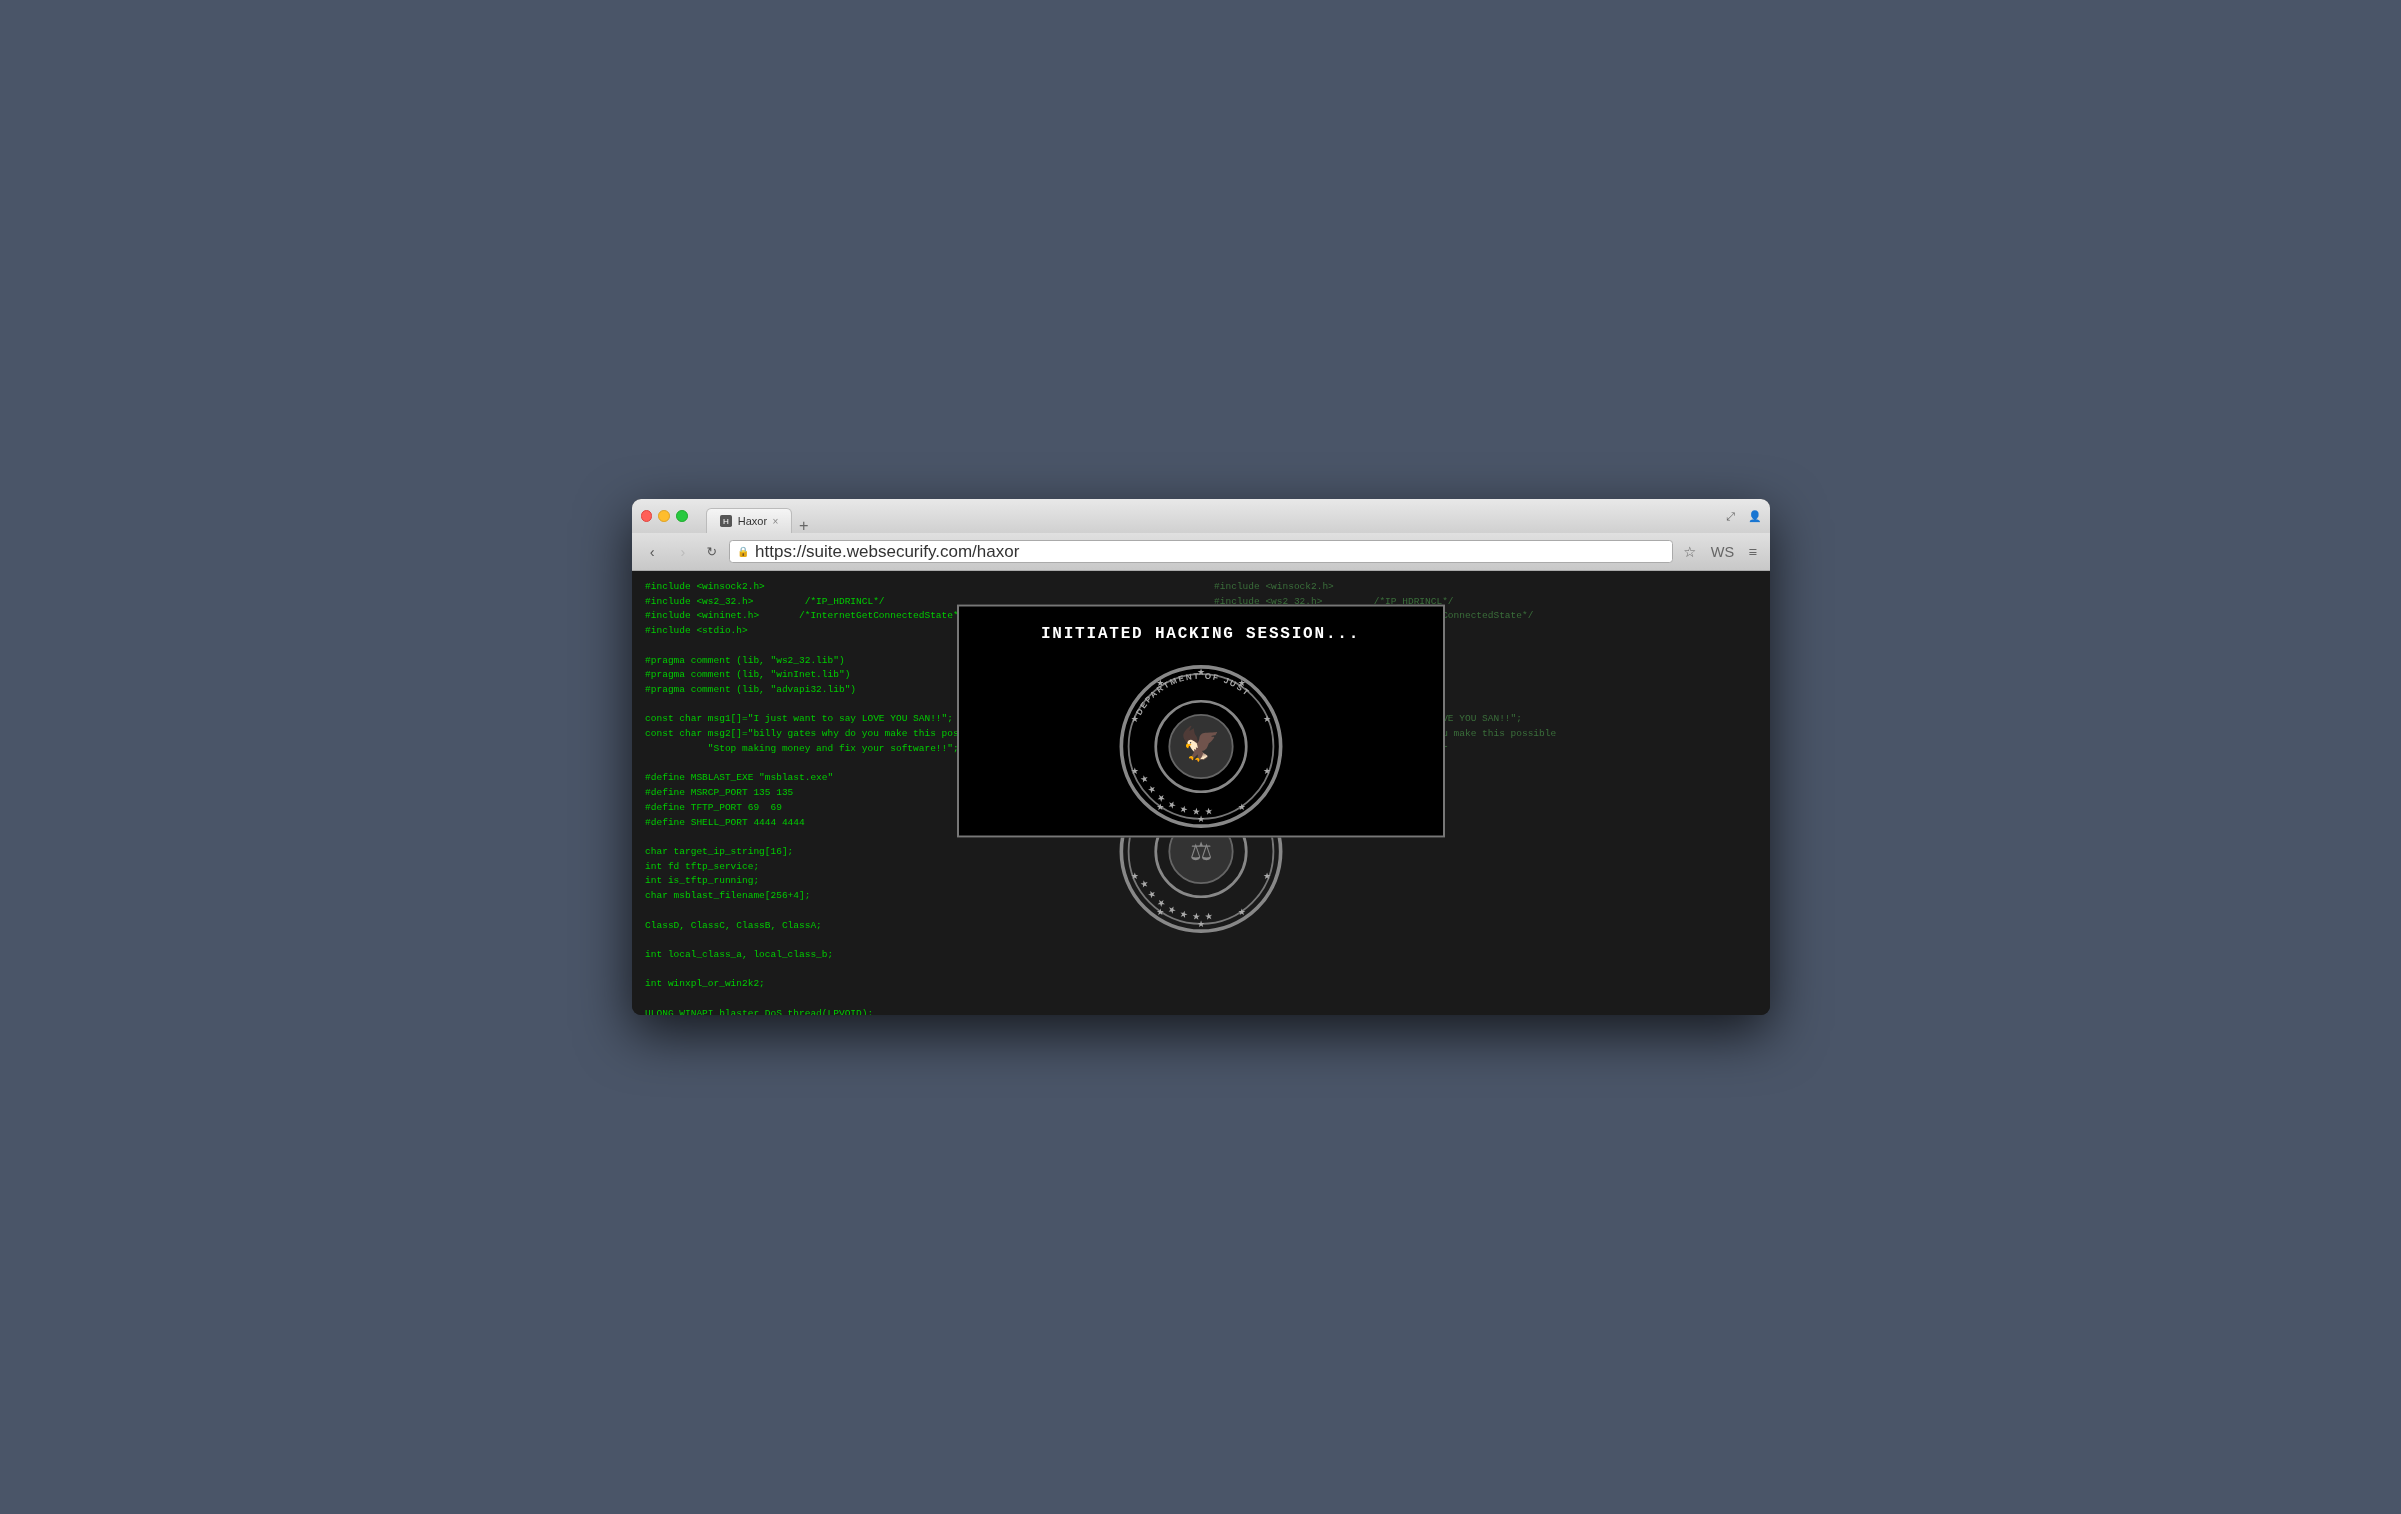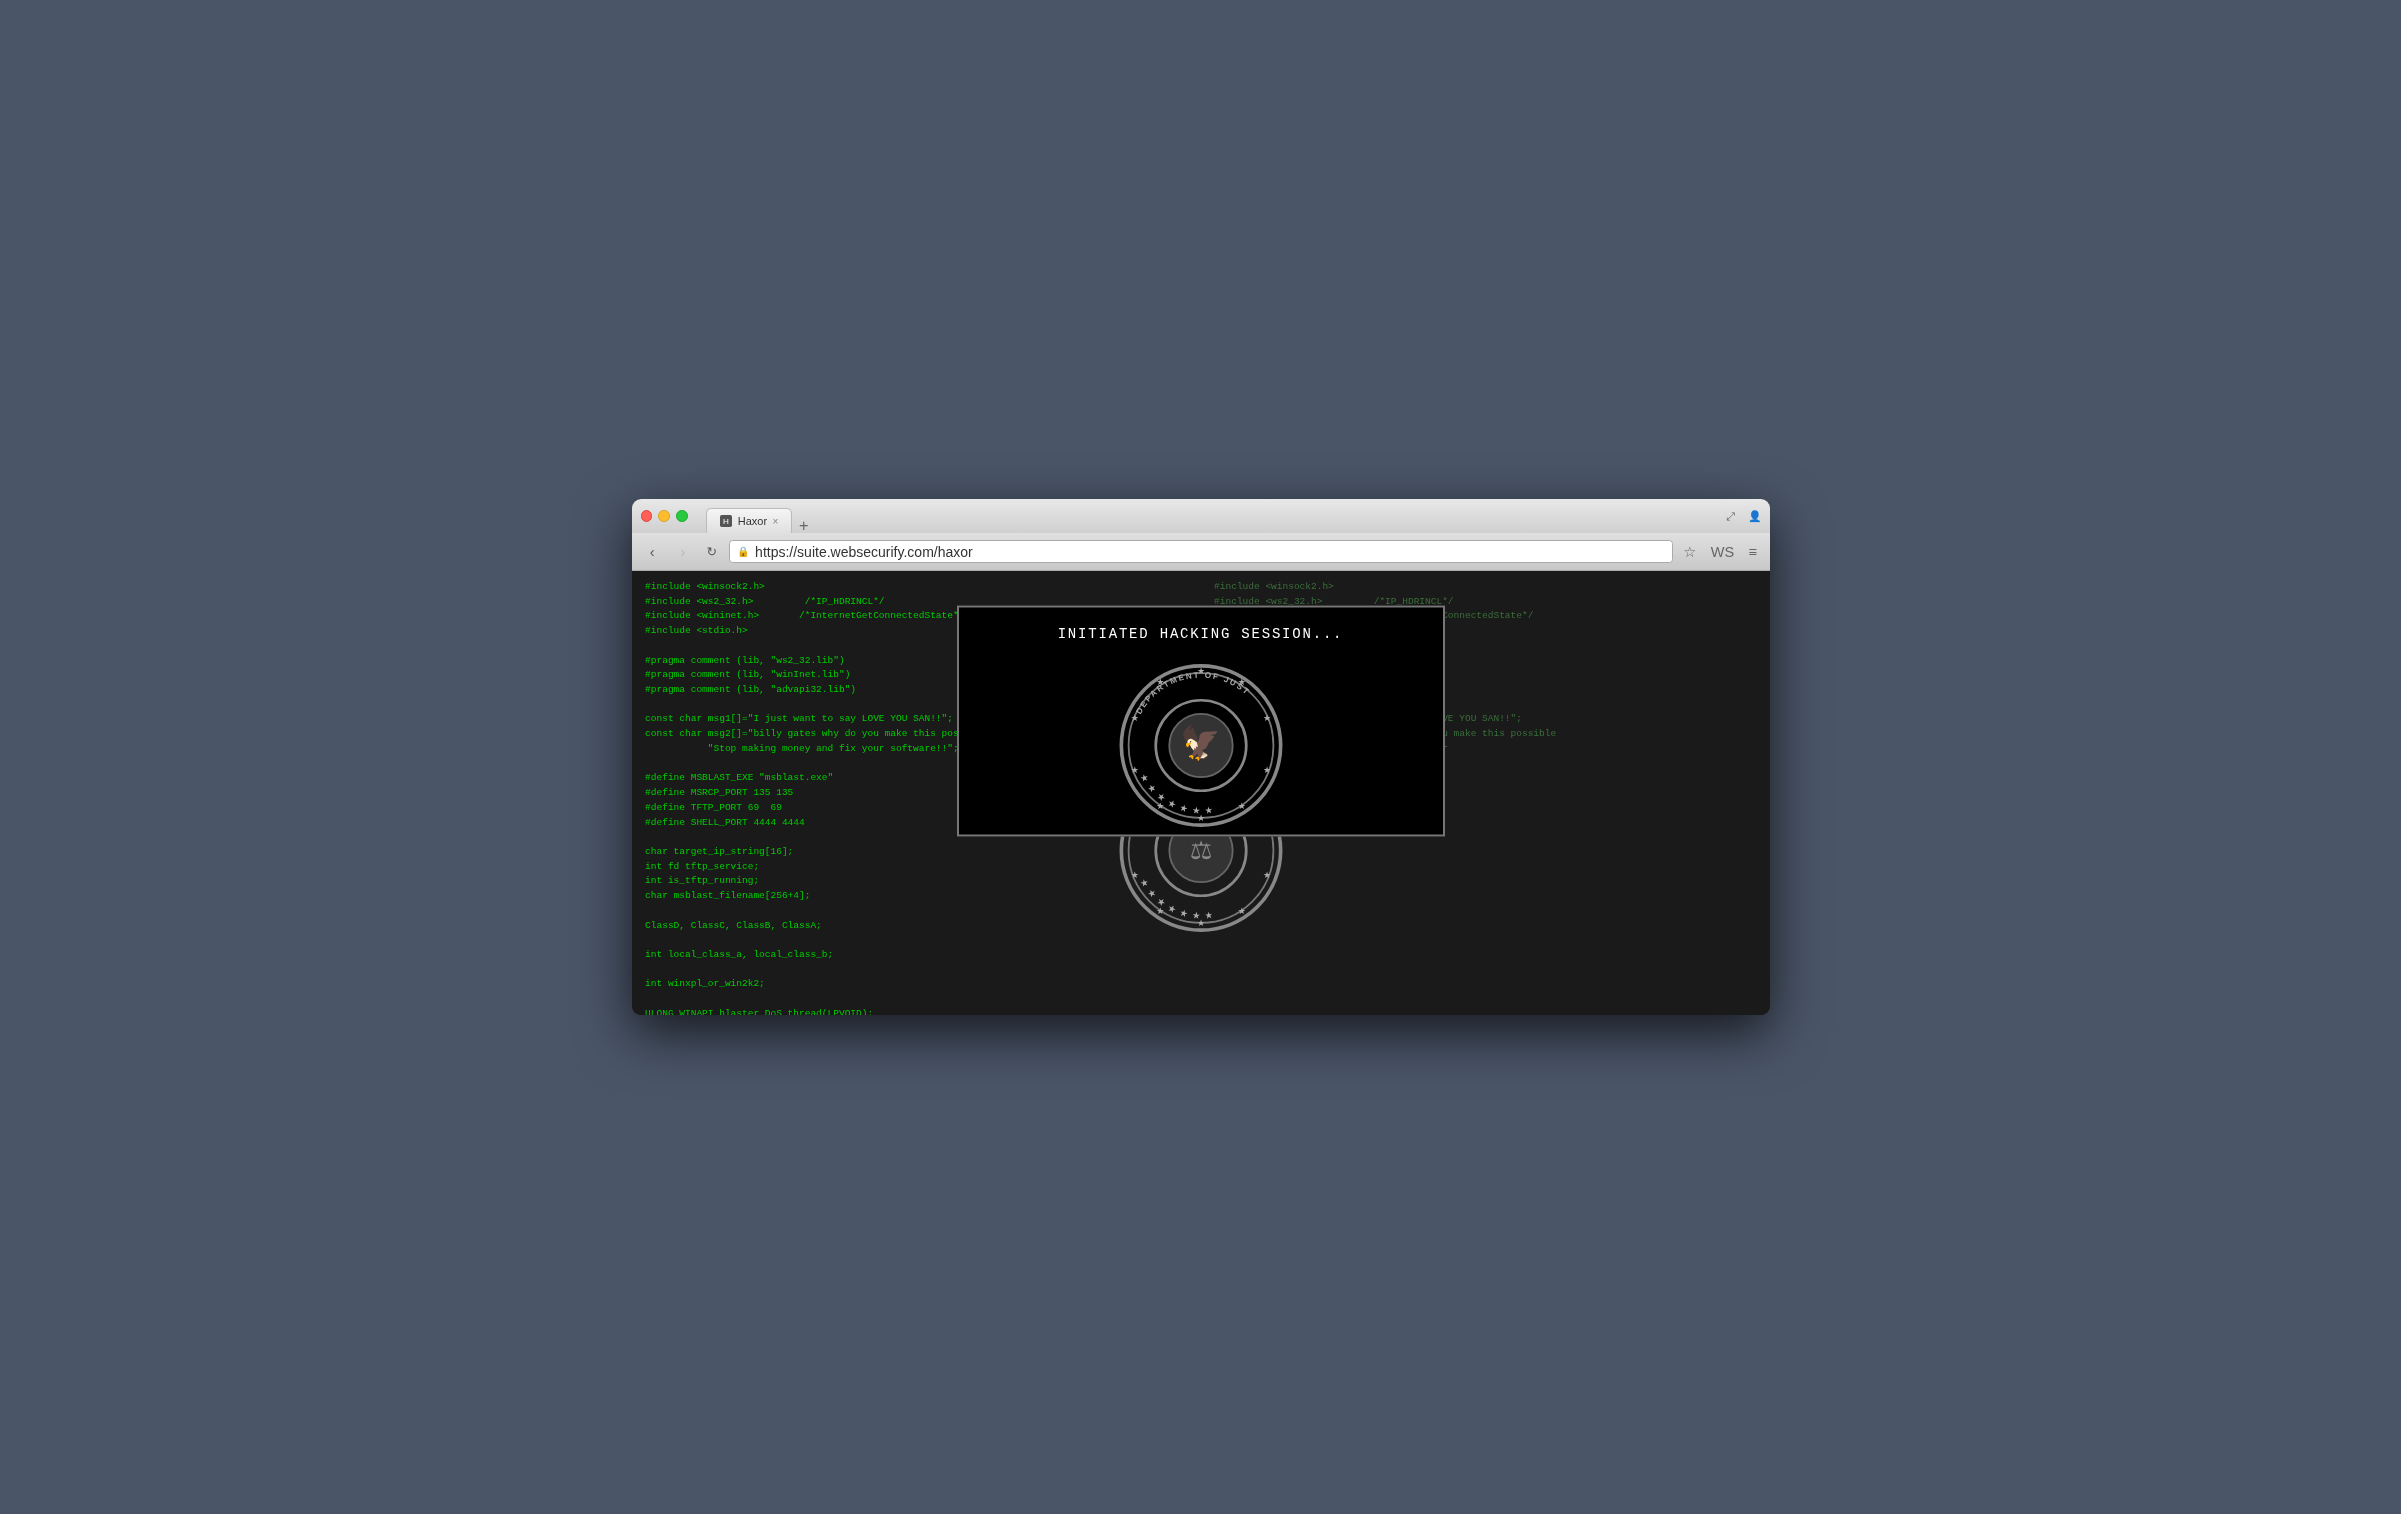--- a/index.html
+++ b/index.html
@@ -161,21 +161,21 @@
       color: #333;
     }
 
     .lock-icon {
       color: #4caf50;
       font-size: 10px;
     }
 
     .url-text {
       color: #333;
-      font-size: 14px;
+      font-size: 17px;
     }
 
     .toolbar-right {
       display: flex;
       gap: 7.2px;
       align-items: center;
     }
 
     .star-btn, .ws-btn, .menu-btn {
       font-size: 14.5px;
@@ -216,22 +216,22 @@
       font-family: 'Courier New', monospace;
       font-size: 9.5px;
       color: #3a6e3a;
       line-height: 1.55;
       overflow: hidden;
       white-space: pre;
     }
 
     .hacking-text {
       font-family: 'Courier New', monospace;
-      font-size: 14px;
-      font-weight: normal;
+      font-size: 16px;
+      font-weight: bold;
       color: white;
       letter-spacing: 1.8px;
     }
 
     .access-denied-text {
       font-family: 'Courier New', monospace;
       font-size: 20px;
       font-weight: bold;
       color: white;
       letter-spacing: 2.7px;

